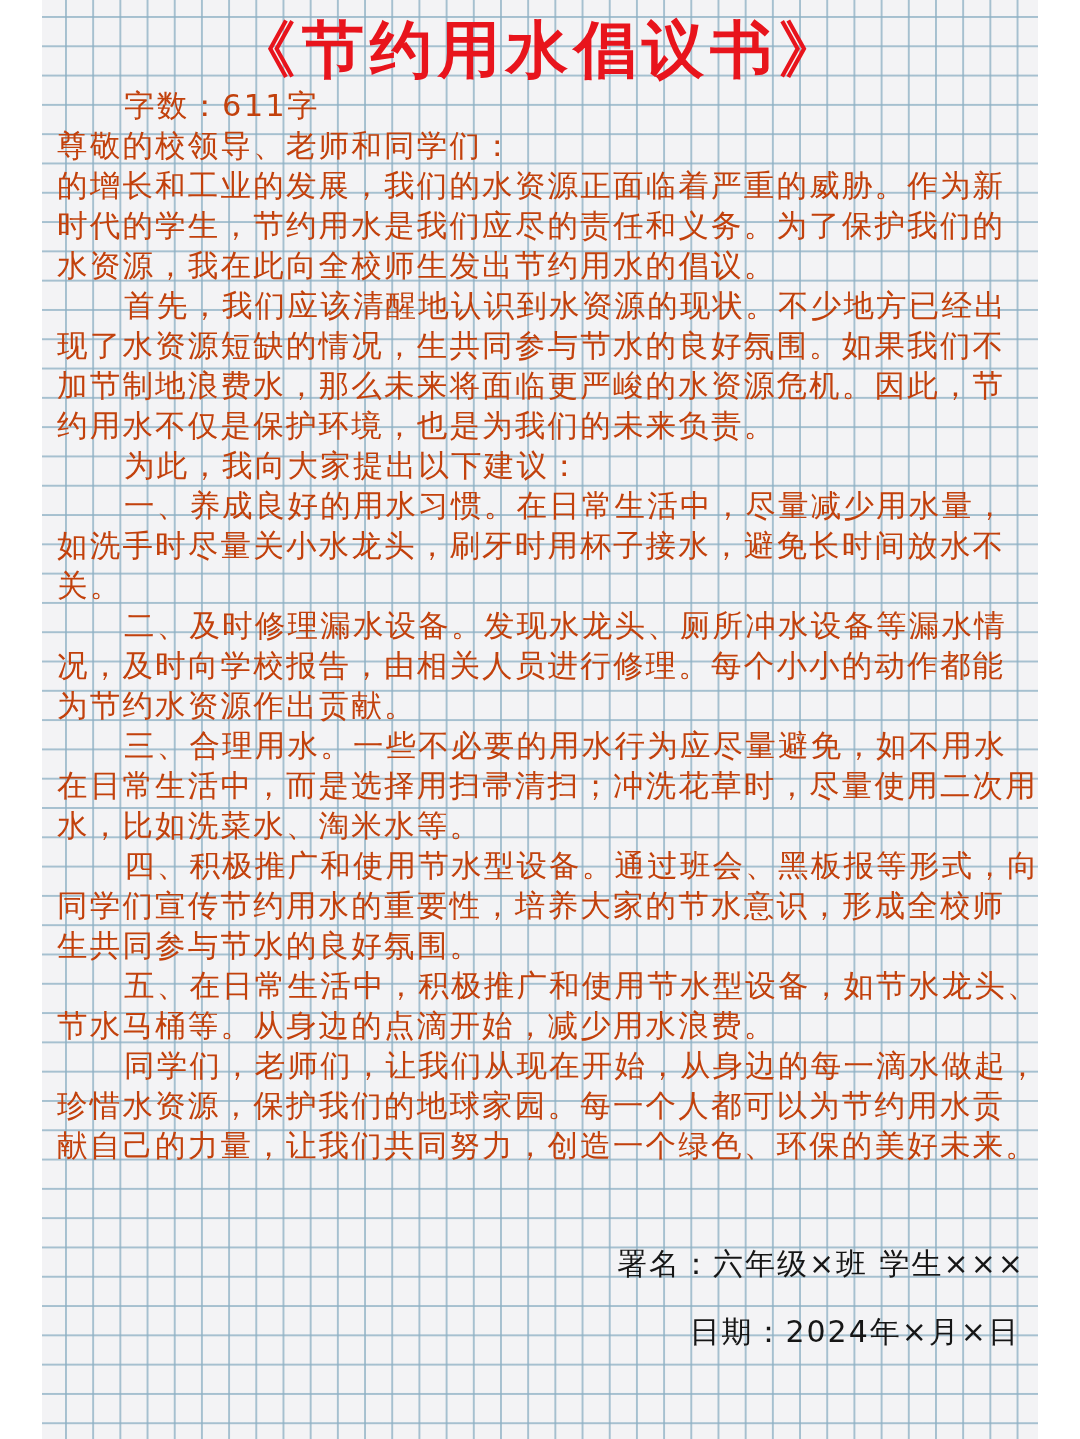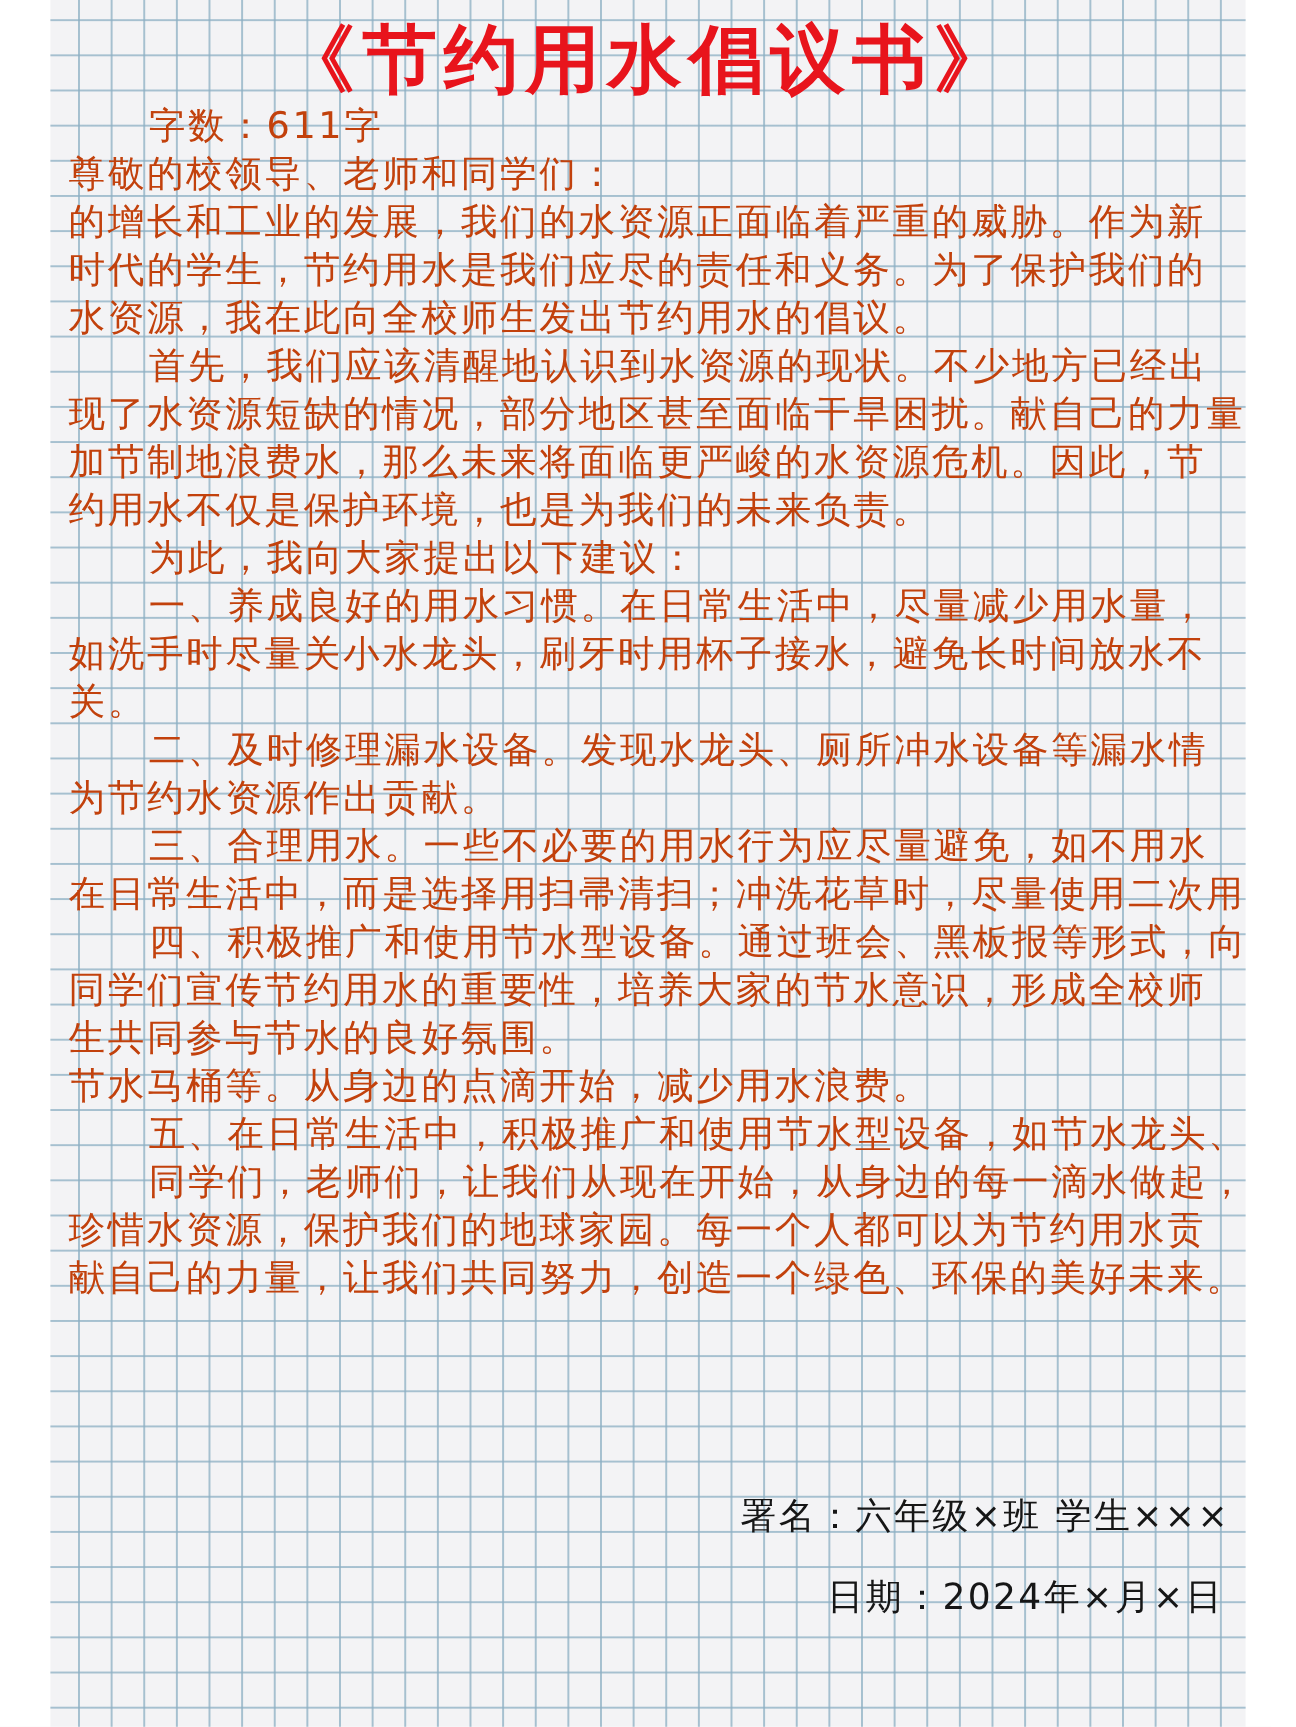--- a/index.html
+++ b/index.html
@@ -46,36 +46,38 @@
 <div class="title">《节约用水倡议书》</div>
 
 <div class="body-text">
   <div class="line indent">字数：611字</div>
   <div class="line">尊敬的校领导、老师和同学们：</div>
   <div id="lines-container">
       <div class="line">的增长和工业的发展，我们的水资源正面临着严重的威胁。作为新</div>
       <div class="line">时代的学生，节约用水是我们应尽的责任和义务。为了保护我们的</div>
       <div class="line">水资源，我在此向全校师生发出节约用水的倡议。</div>
       <div class="line indent">首先，我们应该清醒地认识到水资源的现状。不少地方已经出</div>
-      <div class="line">现了水资源短缺的情况，部分地区甚至面临干旱困扰。献自己的力量</div>
+      <div class="line">现了水资源短缺的情况，生共同参与节水的良好氛围。如果我们不</div>
       <div class="line">加节制地浪费水，那么未来将面临更严峻的水资源危机。因此，节</div>
       <div class="line">约用水不仅是保护环境，也是为我们的未来负责。</div>
       <div class="line indent">为此，我向大家提出以下建议：</div>
       <div class="line indent">一、养成良好的用水习惯。在日常生活中，尽量减少用水量，</div>
       <div class="line">如洗手时尽量关小水龙头，刷牙时用杯子接水，避免长时间放水不</div>
       <div class="line">关。</div>
       <div class="line indent">二、及时修理漏水设备。发现水龙头、厕所冲水设备等漏水情</div>
+      <div class="line">况，及时向学校报告，由相关人员进行修理。每个小小的动作都能</div>
       <div class="line">为节约水资源作出贡献。</div>
       <div class="line indent">三、合理用水。一些不必要的用水行为应尽量避免，如不用水</div>
       <div class="line">在日常生活中，而是选择用扫帚清扫；冲洗花草时，尽量使用二次用</div>
+      <div class="line">水，比如洗菜水、淘米水等。</div>
       <div class="line indent">四、积极推广和使用节水型设备。通过班会、黑板报等形式，向</div>
       <div class="line">同学们宣传节约用水的重要性，培养大家的节水意识，形成全校师</div>
       <div class="line">生共同参与节水的良好氛围。</div>
+      <div class="line indent">五、在日常生活中，积极推广和使用节水型设备，如节水龙头、</div>
       <div class="line">节水马桶等。从身边的点滴开始，减少用水浪费。</div>
-      <div class="line indent">五、在日常生活中，积极推广和使用节水型设备，如节水龙头、</div>
       <div class="line indent">同学们，老师们，让我们从现在开始，从身边的每一滴水做起，</div>
       <div class="line">珍惜水资源，保护我们的地球家园。每一个人都可以为节约用水贡</div>
       <div class="line">献自己的力量，让我们共同努力，创造一个绿色、环保的美好未来。</div>
     </div>
 </div>
 
 <div class="sign name">署名：六年级×班 学生×××</div>
 <div class="sign date">日期：2024年×月×日</div>
 
 </body></html>

